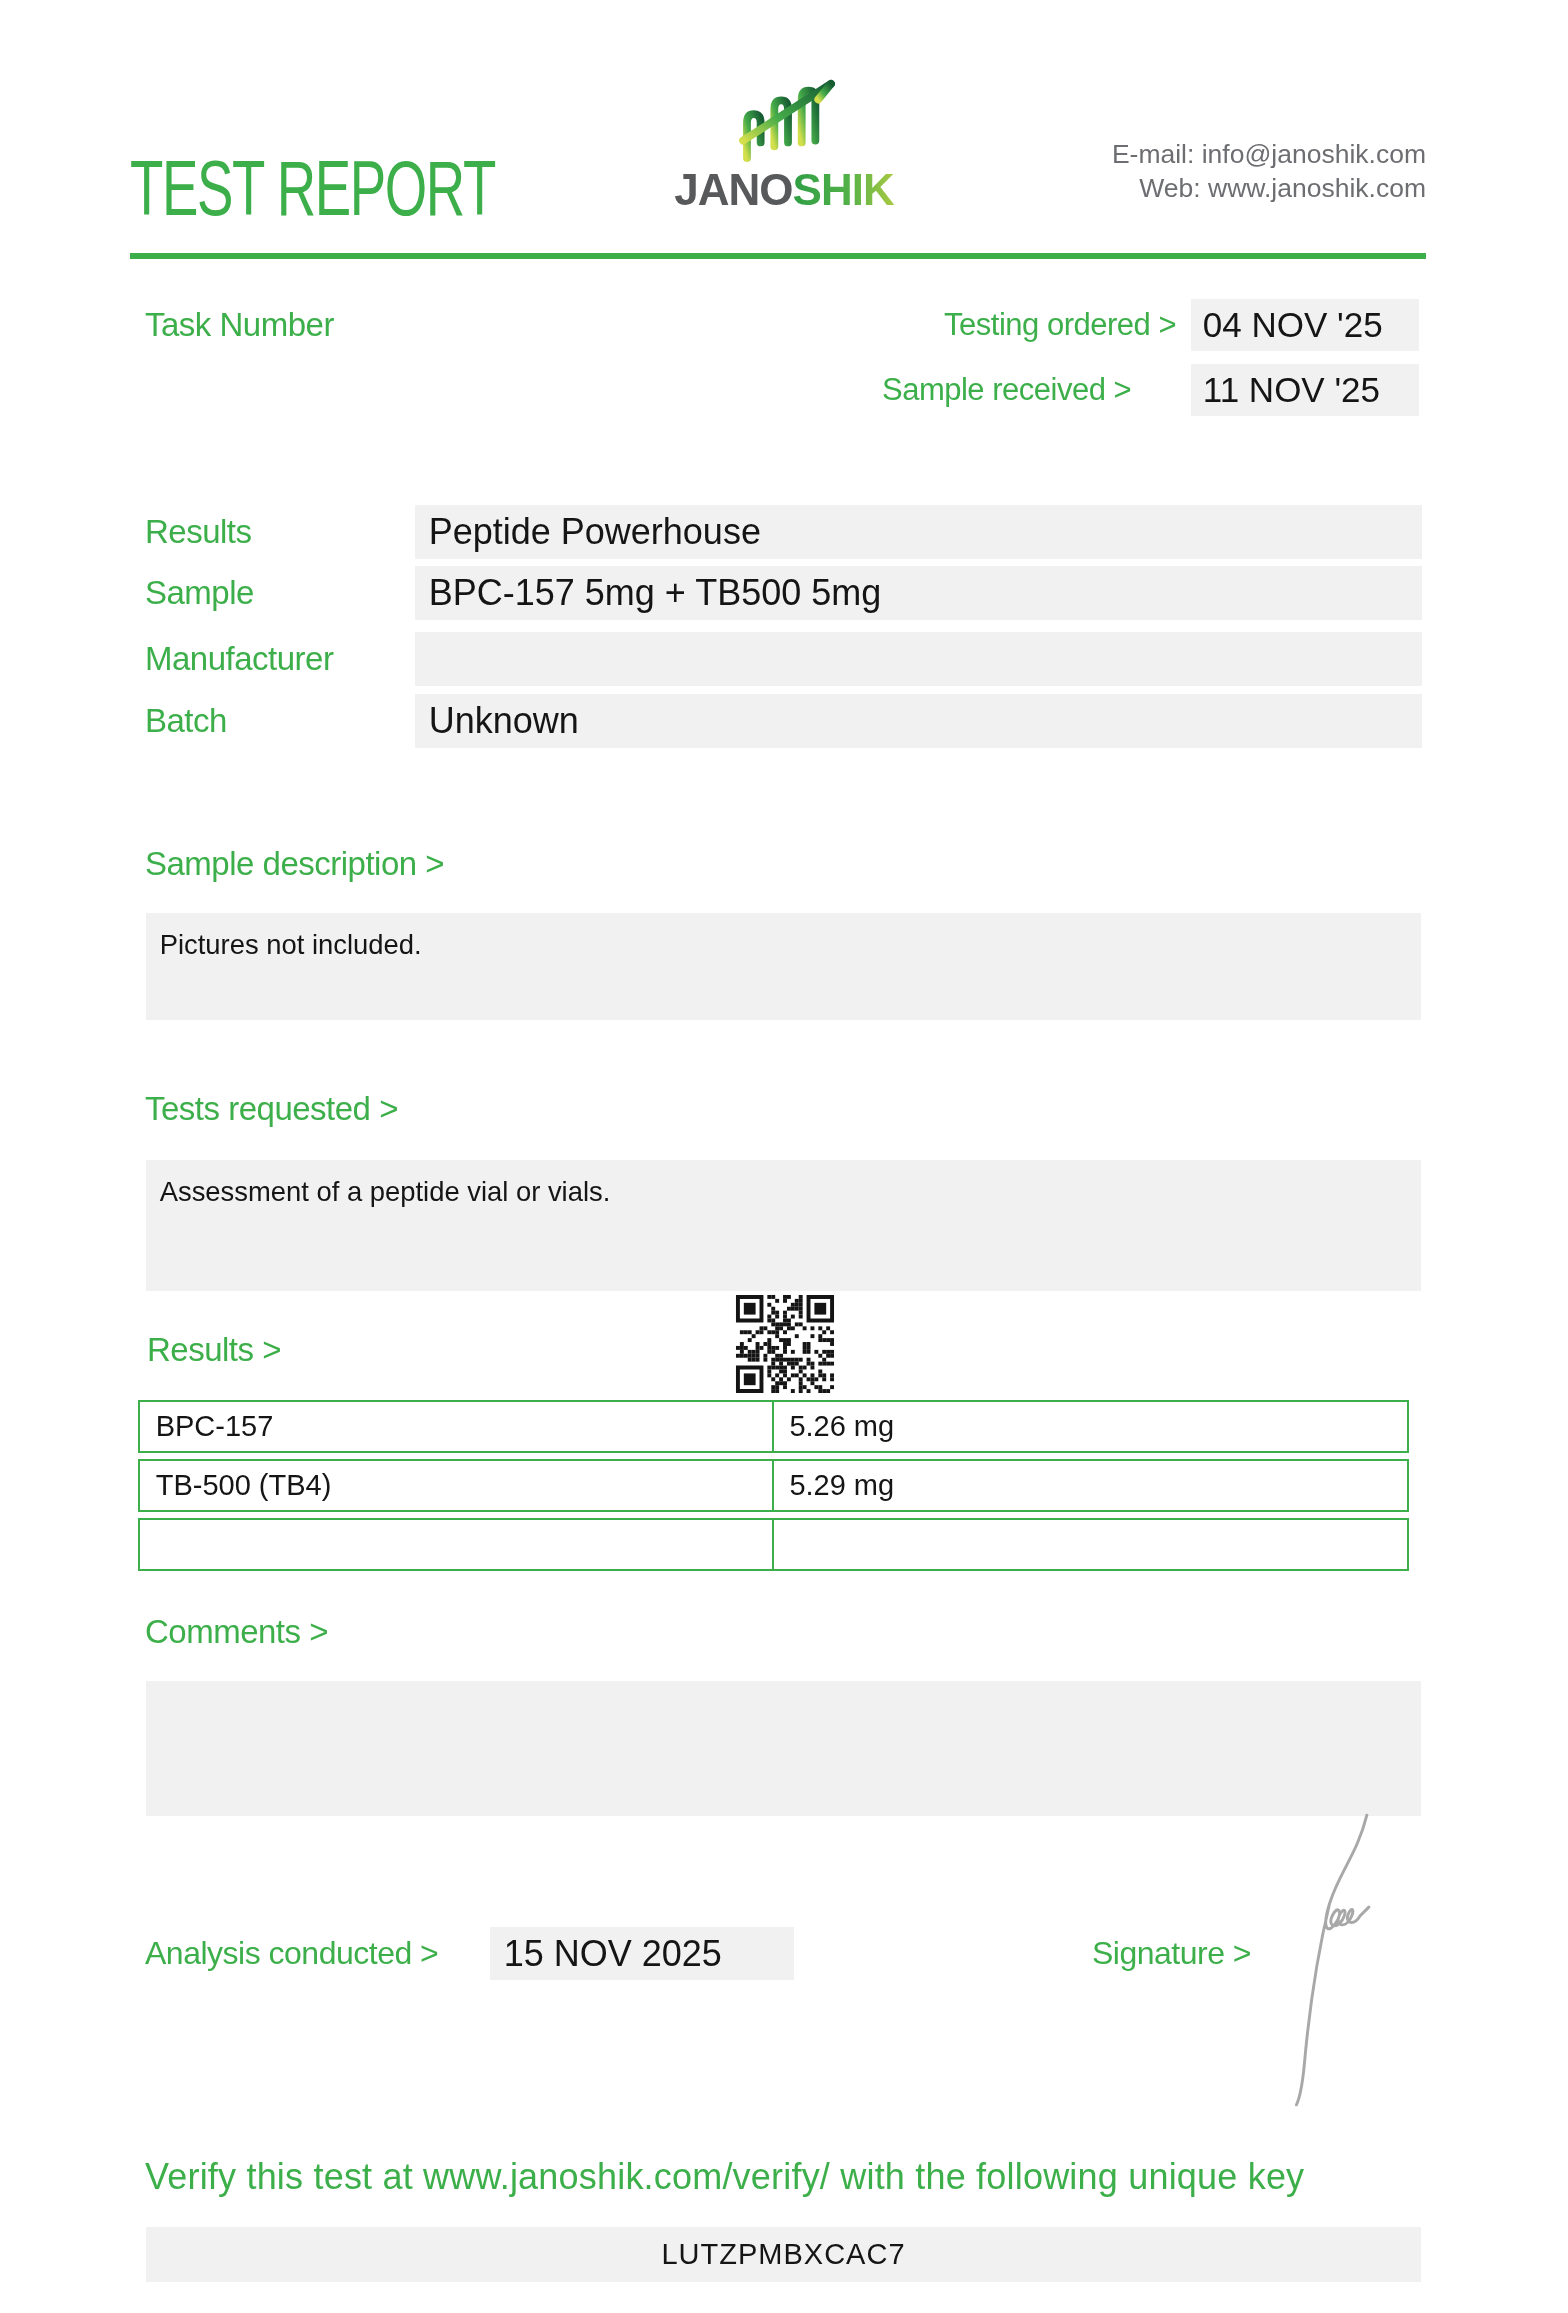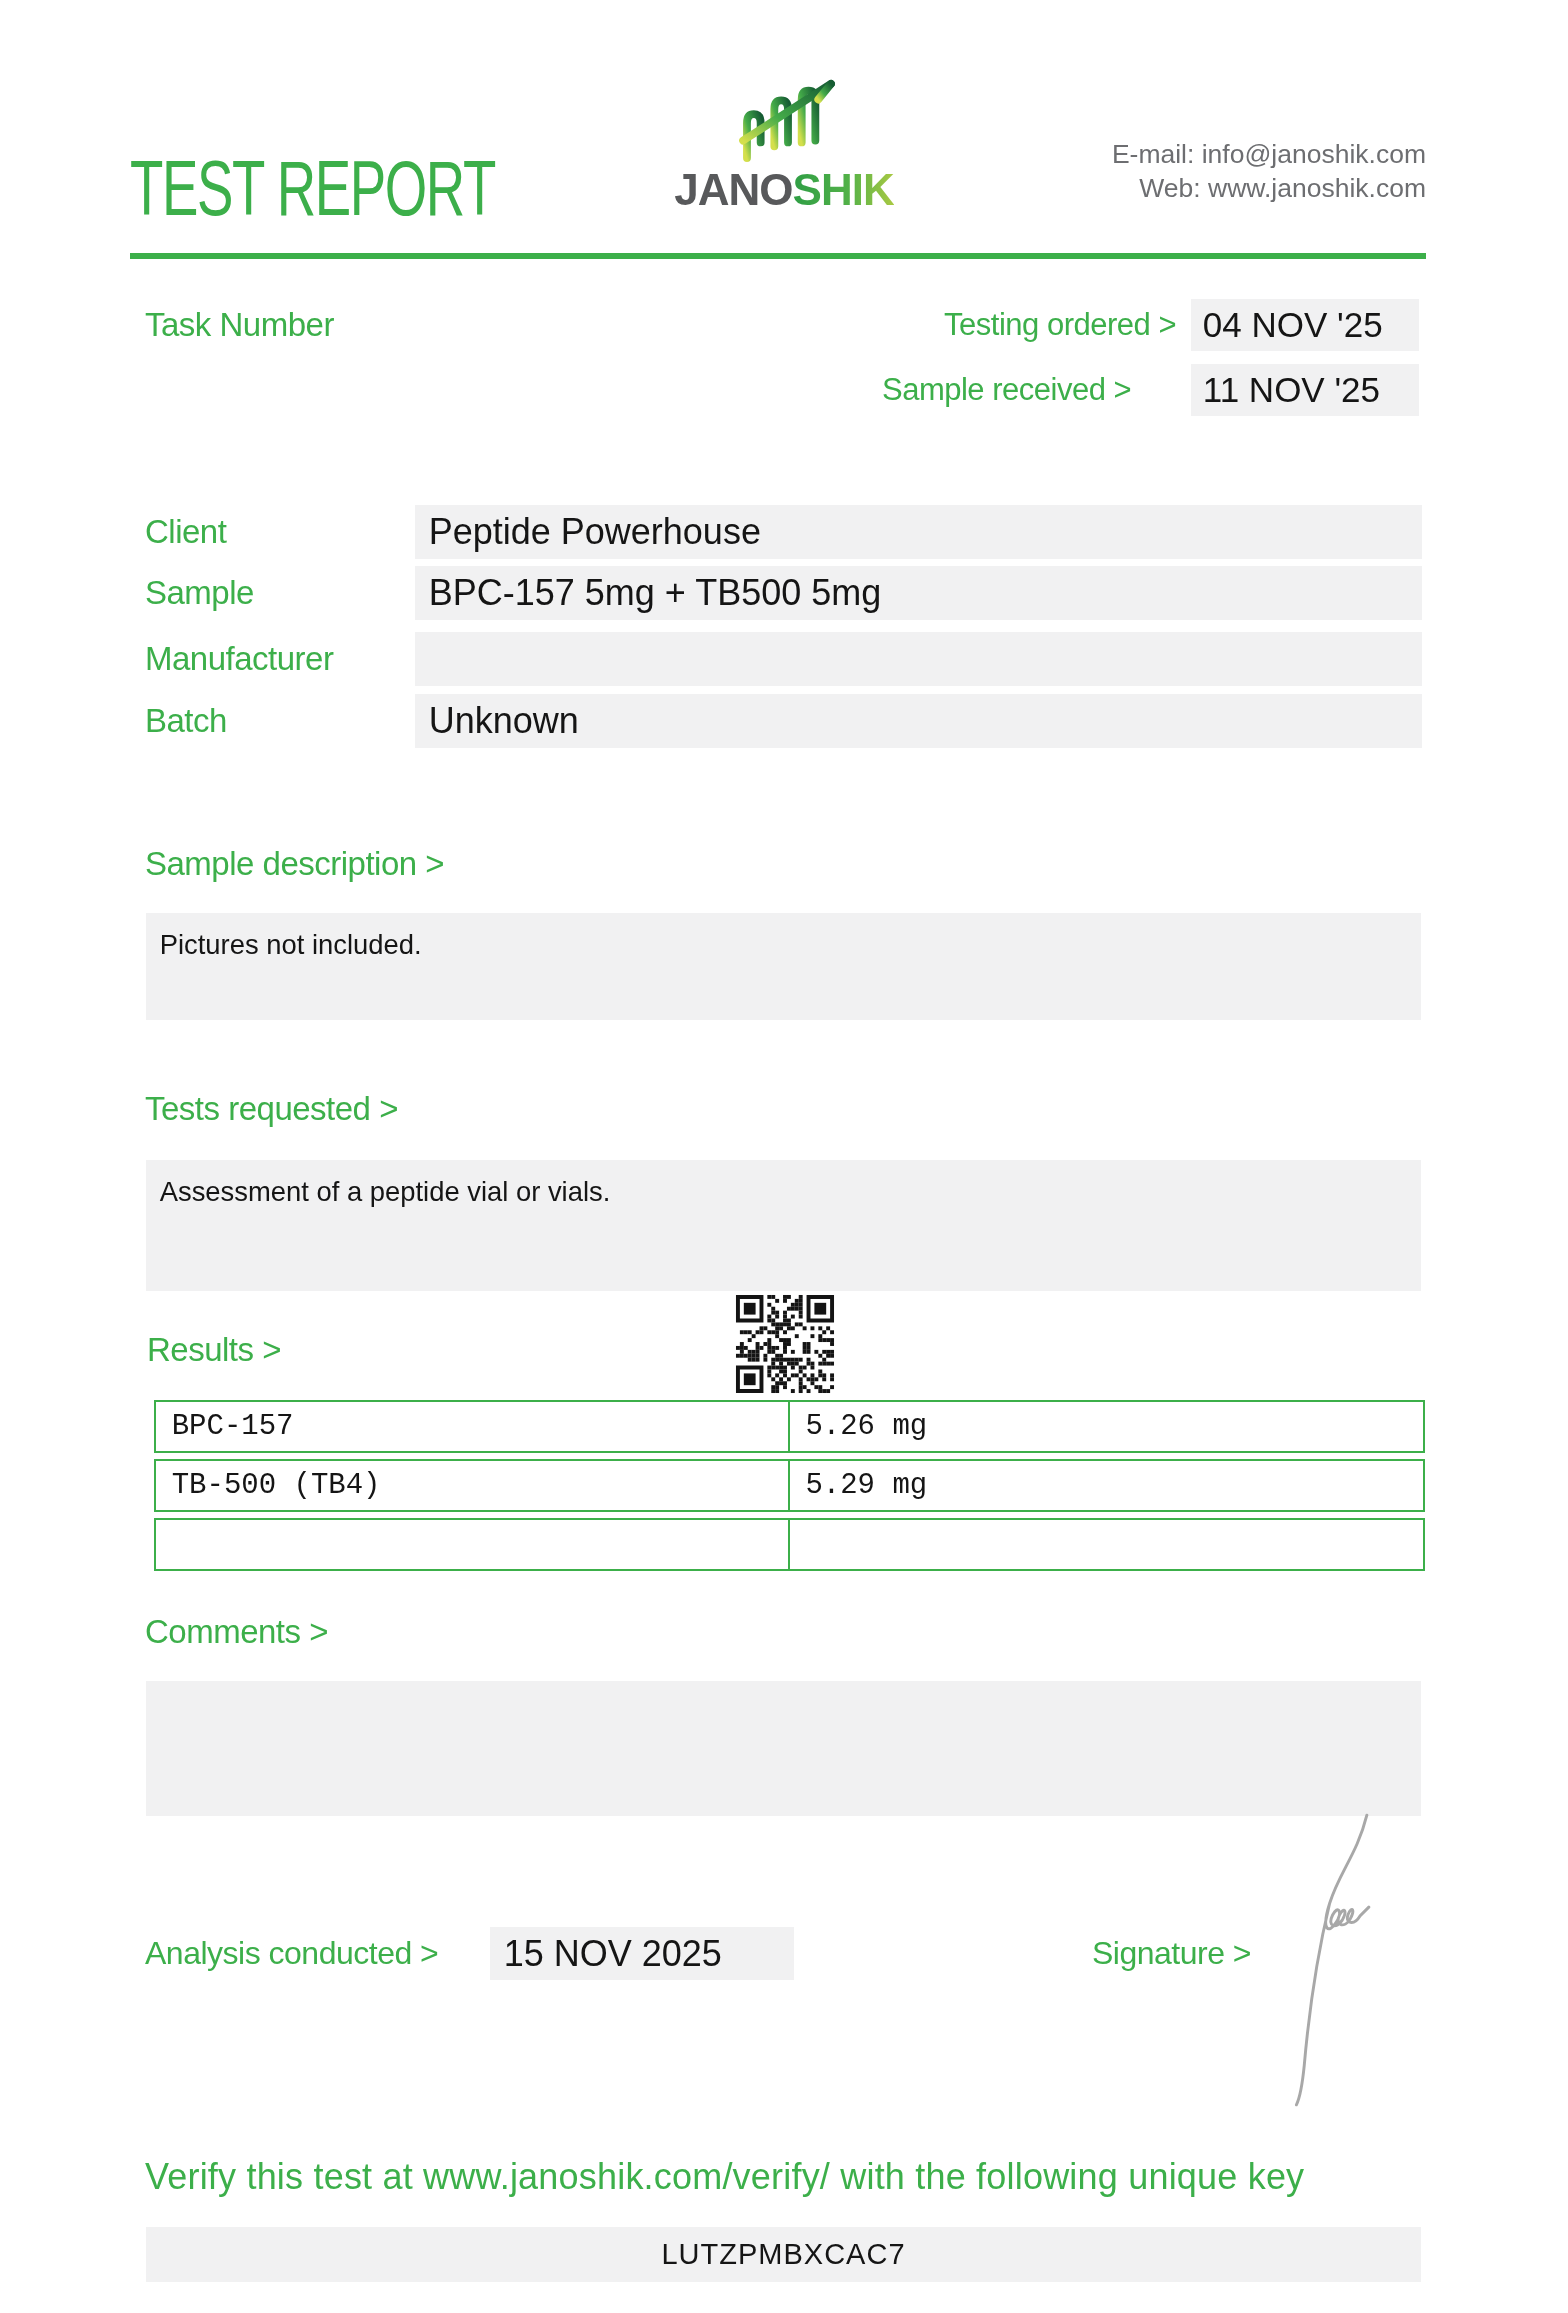--- a/index.html
+++ b/index.html
@@ -49,21 +49,21 @@
   .h-desc{left:145px;top:845px;}
   .box-desc{left:146px;top:913px;width:1275px;height:107px;}
   .h-tests{left:145px;top:1090px;}
   .box-tests{left:146px;top:1160px;width:1275px;height:131px;}
   .h-results{left:147px;top:1331px;}
   .qr{position:absolute;left:735px;top:1294px;width:100px;height:100px;}
   .h-comments{left:145px;top:1613px;}
   .box-comments{left:146px;top:1681px;width:1275px;height:135px;}
 
   
-  .rtable{position:absolute;left:154px;top:1400px;width:1271px;font-family:Liberation Mono, monospace;}
+  .rtable{position:absolute;left:138px;top:1400px;width:1271px;}
   .rrow{display:flex;border:2.9px solid var(--green);height:49px;background:#fff;margin-top:6px;}
   .rrow:first-child{margin-top:0;}
   .rcell{font-size:29px;line-height:49px;padding-left:15.7px;white-space:nowrap;overflow:hidden;}
   .rcell.analyte{width:616px;flex:0 0 auto;}
   .rcell.amount{flex:1 1 auto;border-left:2.9px solid var(--green);}
 
   
   .an-label{left:145px;top:1927px;line-height:53px;font-size:32px;}
   .an-box{left:490px;top:1927px;width:304px;height:53px;}
   .an-box .val{font-size:36px;line-height:53px;}
@@ -111,21 +111,21 @@
   <div class="glabel task-label">Task Number</div>
   <div class="glabel ro-label">Testing ordered  &gt;</div>
   <div class="gbox ro-box">
     <span class="date-val">04 NOV '25</span>
   </div>
   <div class="glabel sr-label">Sample received &gt;</div>
   <div class="gbox sr-box">
     <span class="date-val">11 NOV '25</span>
   </div>
 
-  <div class="glabel f-label f1l">Client</div>
+  <div class="glabel f-label f1l">Results</div>
   <div class="gbox f-box f1">
     <span class="val">Peptide Powerhouse</span>
   </div>
   <div class="glabel f-label f2l">Sample</div>
   <div class="gbox f-box f2">
     <span class="val">BPC-157 5mg + TB500 5mg</span>
   </div>
   <div class="glabel f-label f3l">Manufacturer</div>
   <div class="gbox f-box f3">
     <span class="val"></span>

